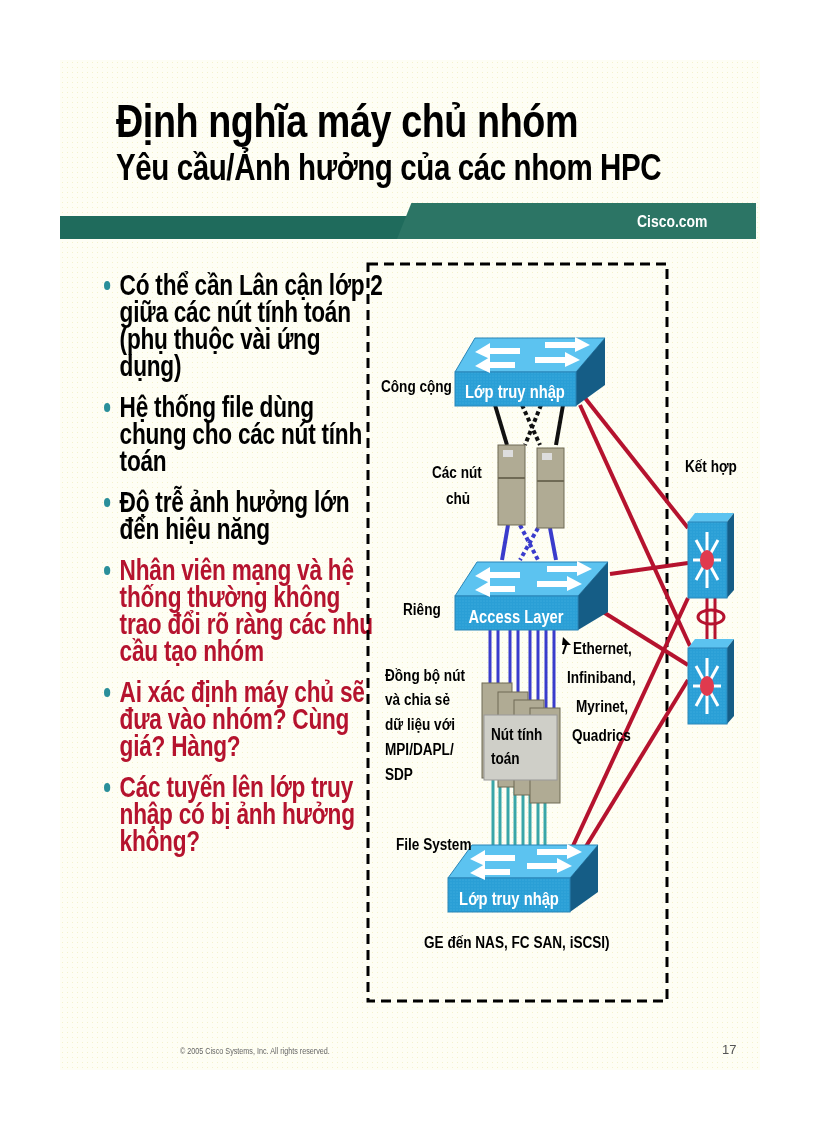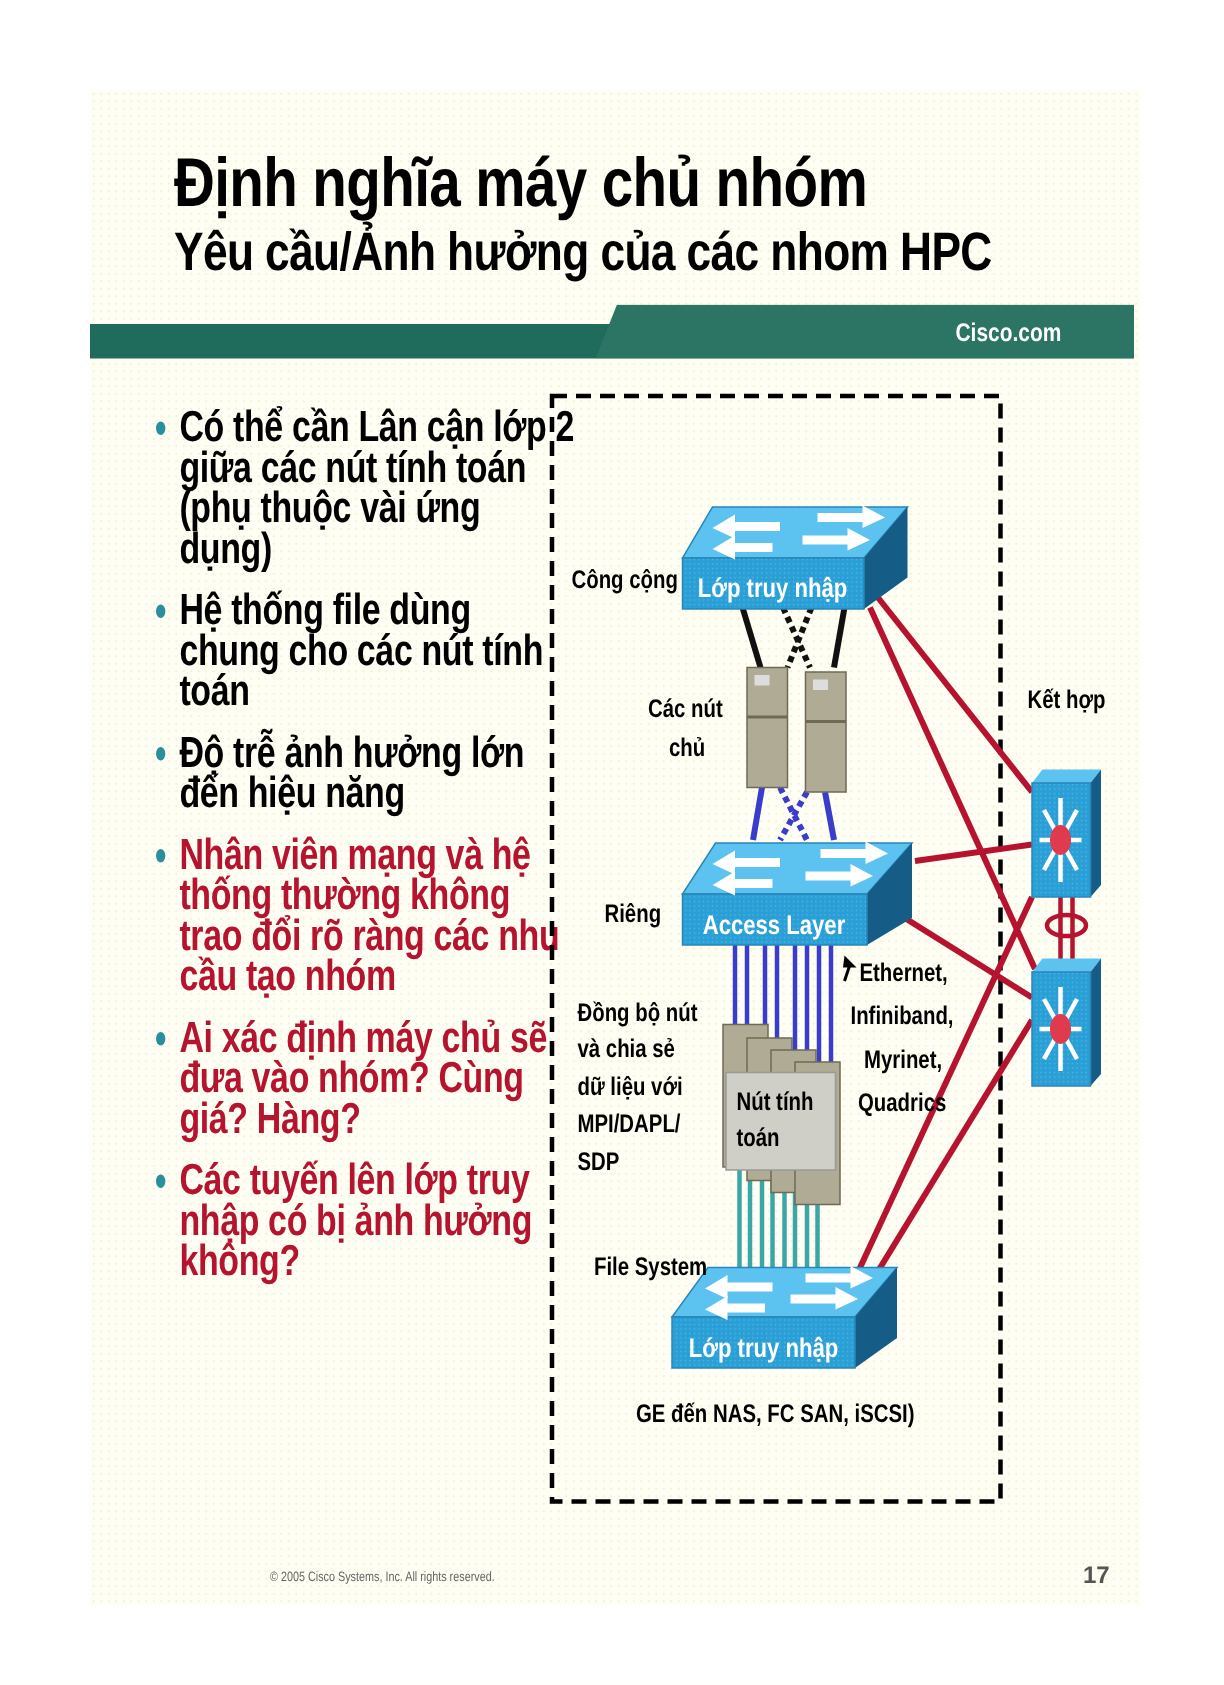--- a/index.html
+++ b/index.html
@@ -46,21 +46,21 @@
     position: absolute; left: 0; top: 9px; width: 8px; height: 9px; border-radius: 50%;
     background: #2a8f9a;
   }
   .bullet.black { color: #000; }
   .bullet.red { color: #b5132e; }
   .footer {
     position: absolute; left: 180px; top: 1046px; font-size: 9px; color: #666;
     transform: scaleX(0.8); transform-origin: left top;
   }
   .pagenum {
-    position: absolute; left: 722px; top: 1042px; font-size: 16px; color: #555; font-weight: bold;
+    position: absolute; left: 722px; top: 1042px; font-size: 13px; color: #555;
   }
   svg.diagram { position: absolute; left: 0; top: 0; }
   .dlabel { font-family: "Liberation Sans", sans-serif; font-weight: bold; font-size: 17px; fill: #000; }
   .swlabel { font-family: "Liberation Sans", sans-serif; font-weight: bold; font-size: 18px; fill: #fff; }
 </style>
 </head>
 <body>
 
 <div class="slide"></div>
 

